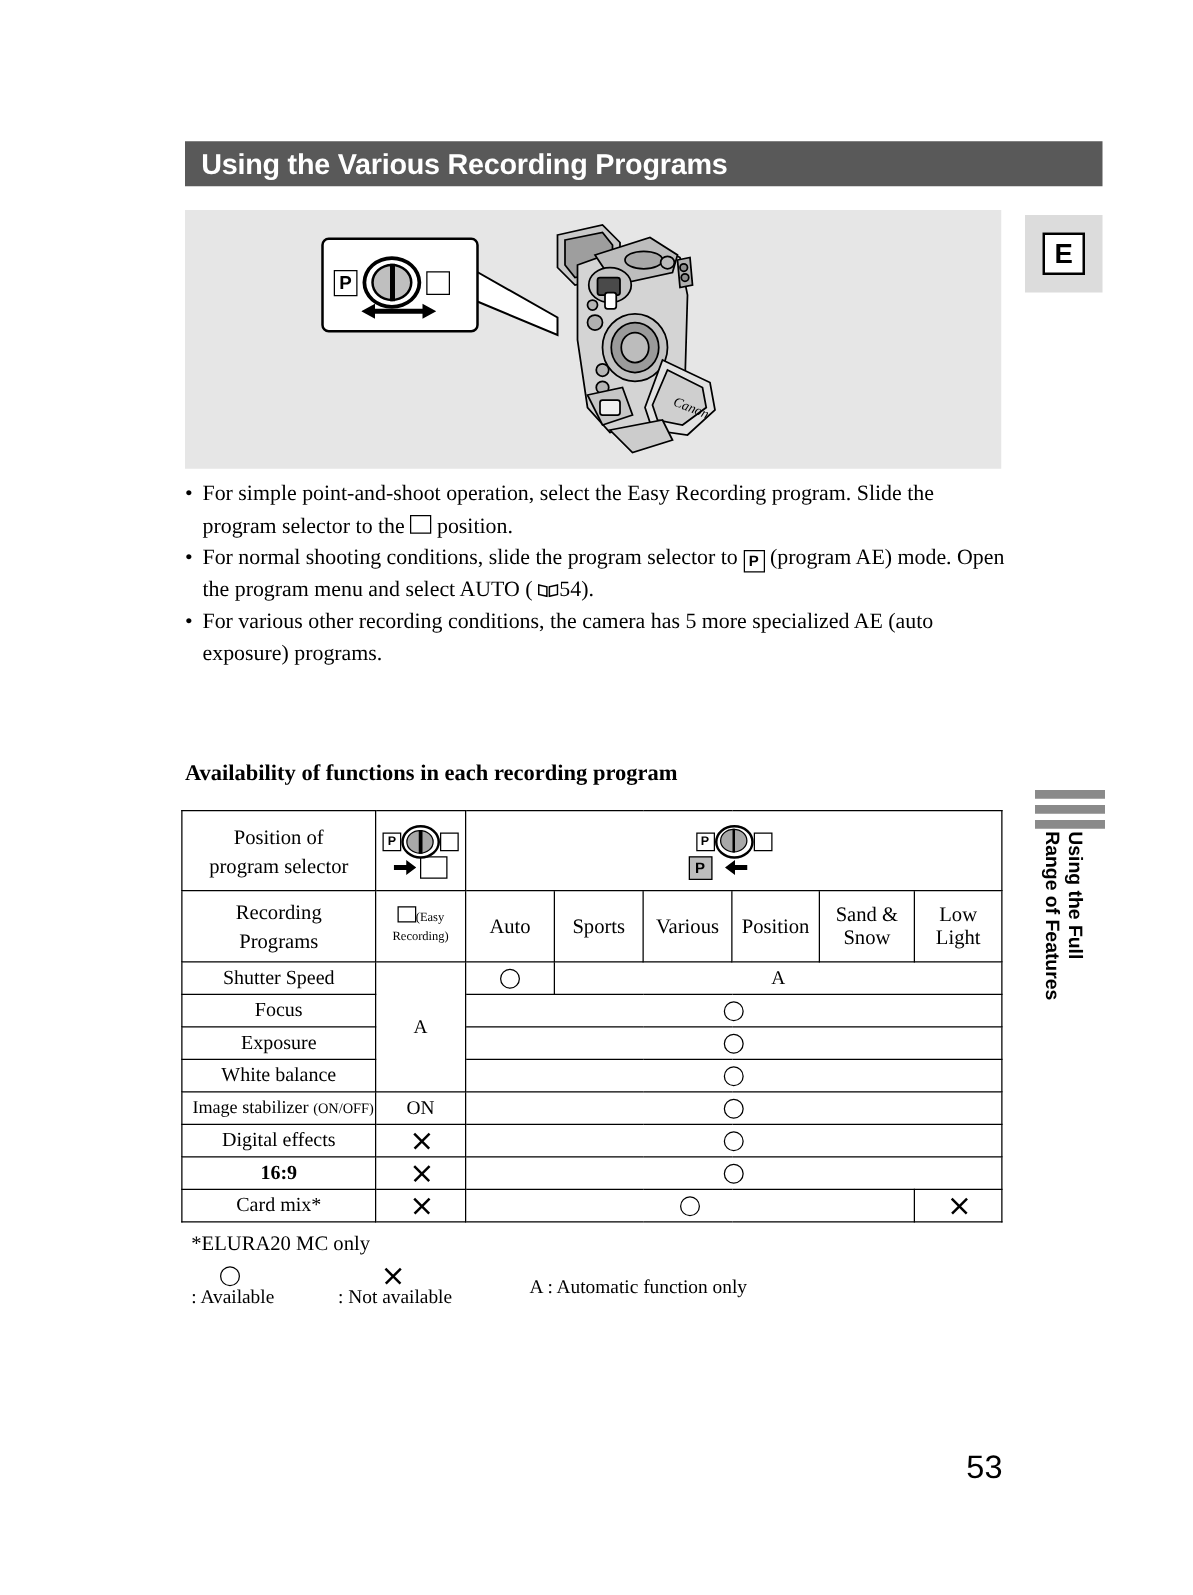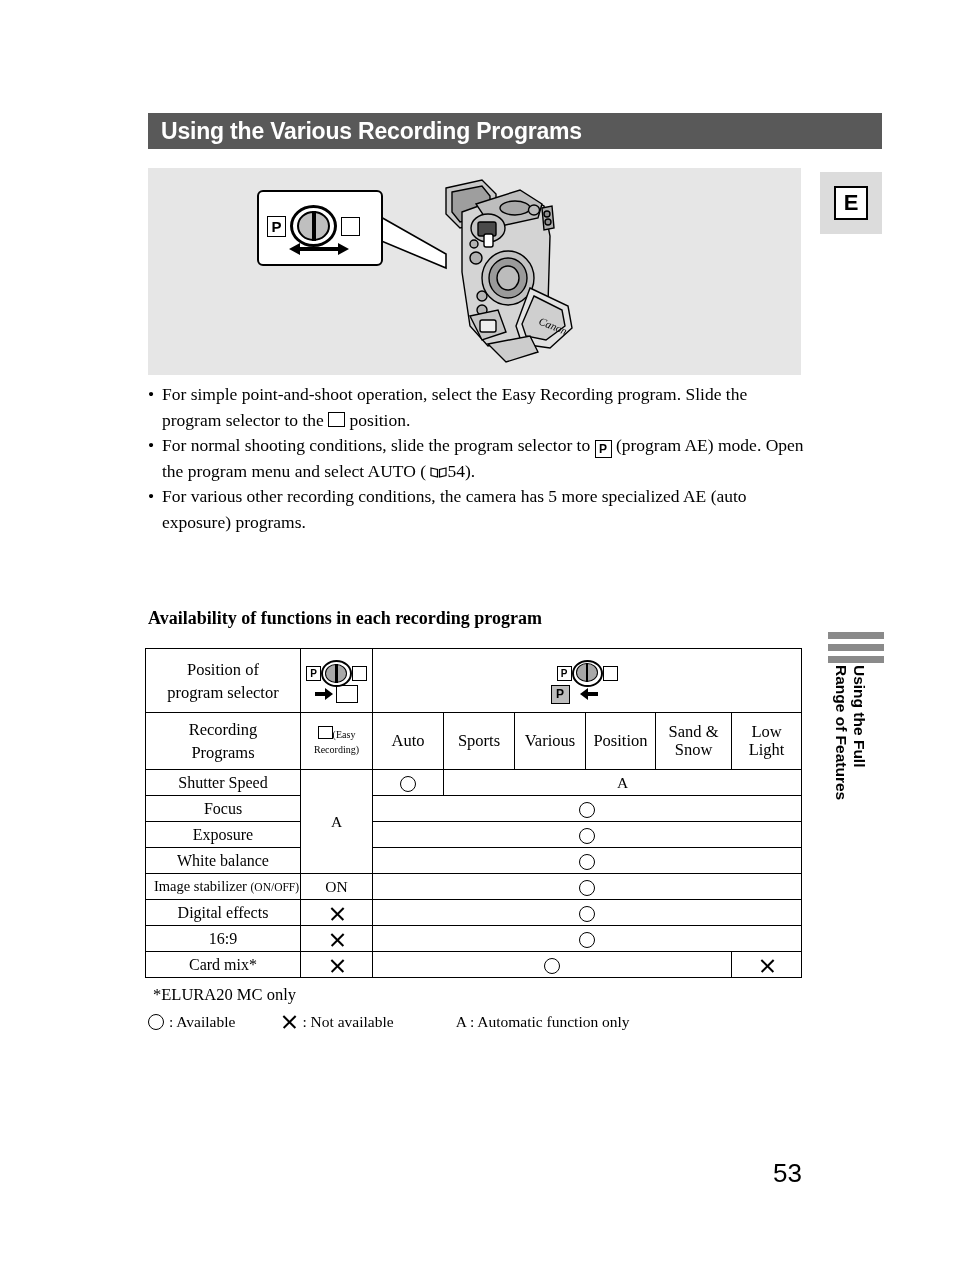--- a/index.html
+++ b/index.html
@@ -290,21 +290,21 @@
     left: 153px; top: 985px;
     font-size: 16.5px;
   }
   .legend {
     position: absolute;
     left: 148px; top: 1013px;
     font-size: 15.5px;
     display: flex;
     align-items: center;
   }
-  .legend .seg { display: flex; align-items: center; }
+  .legend .seg { display: flex; align-items: center; flex-direction: column; }
   .legend .gap1 { width: 46px; }
   .legend .gap2 { width: 62px; }
   .legend .lbl { margin-left: 5px; }
 
   
   .tab-e {
     position: absolute;
     left: 820px; top: 172px;
     width: 62px; height: 62px;
     background: #dcdcdc;
@@ -552,21 +552,21 @@
         <td colspan="6"><span class="circ"></span></td>
       </tr>
 
       <tr>
         <td class="rowlabel" style="height:25px;">Digital effects</td>
         <td><span class="cross"></span></td>
         <td colspan="6"><span class="circ"></span></td>
       </tr>
 
       <tr>
-        <td class="rowlabel" style="height:25px;">16:9</td>
+        <td class="rowlabel" style="height:25px;font-weight:bold;">16:9</td>
         <td><span class="cross"></span></td>
         <td colspan="6"><span class="circ"></span></td>
       </tr>
 
       <tr>
         <td class="rowlabel" style="height:25px;">Card mix*</td>
         <td><span class="cross"></span></td>
         <td colspan="5"><span class="circ"></span></td>
         <td><span class="cross"></span></td>
       </tr>

